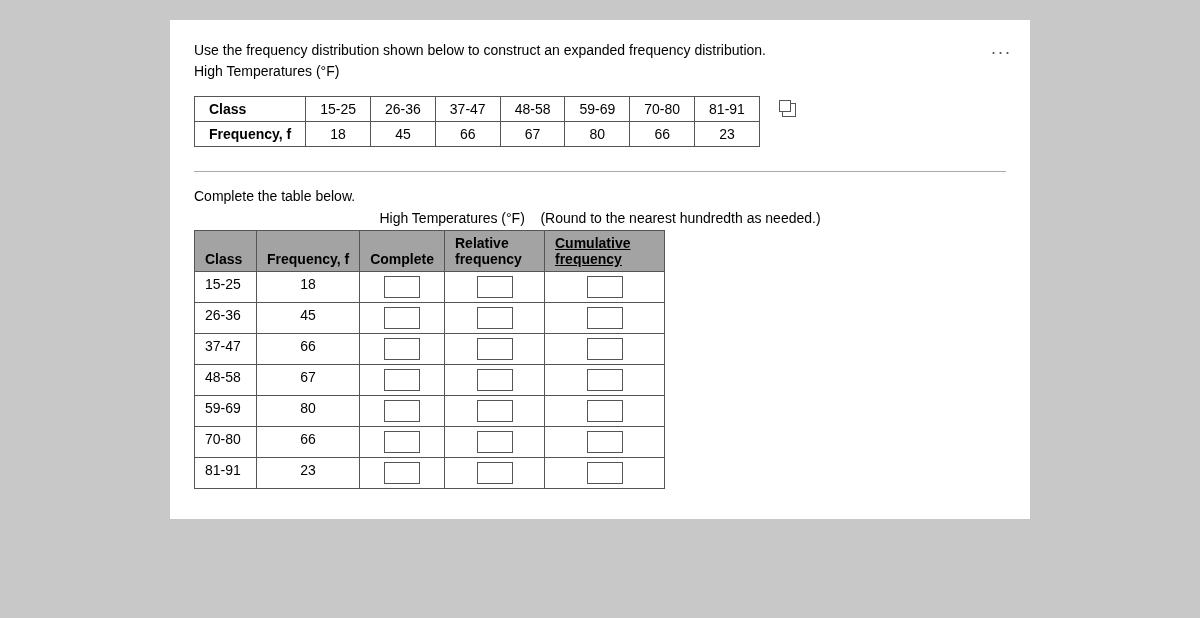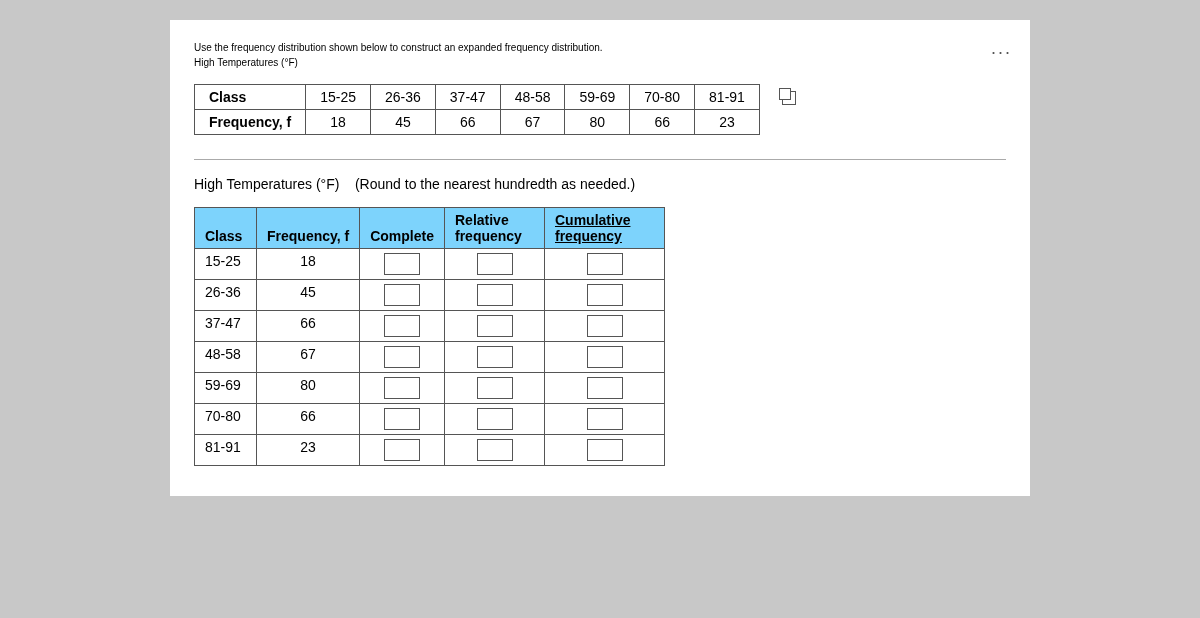--- a/index.html
+++ b/index.html
@@ -16,21 +16,21 @@
     }
 
     .page-container {
       background: #ffffff;
       width: 860px;
       padding: 20px 24px 30px 24px;
       position: relative;
     }
 
     .instructions {
-      font-size: 10px;
+      font-size: 14px;
       line-height: 1.5;
       margin-bottom: 14px;
     }
 
     
     .top-table {
       border-collapse: collapse;
       margin-bottom: 24px;
       font-size: 14px;
     }
@@ -92,40 +92,41 @@
       margin: 10px 0 16px 0;
     }
 
     .complete-label {
       font-size: 14px;
       margin-bottom: 6px;
     }
 
     .subtitle {
       font-size: 14px;
-      margin-bottom: 15px;
+      margin-bottom: 4px;
+      text-align: center;
     }
 
     
     .expanded-table {
       border-collapse: collapse;
       font-size: 14px;
     }
 
     .expanded-table td,
     .expanded-table th {
       border: 1px solid #555;
       padding: 4px 10px;
       text-align: left;
       vertical-align: top;
     }
 
     .expanded-table th {
       font-weight: bold;
-      background: #7dd3fc;
+      background: #a3a3a3;
       vertical-align: bottom;
     }
 
     .expanded-table td.center {
       text-align: center;
     }
 
     
     .input-box {
       display: inline-block;
@@ -178,20 +179,21 @@
         <td>80</td>
         <td>66</td>
         <td>23</td>
         <td style="border:none;"></td>
       </tr>
     </tbody>
   </table>
 
   <hr class="divider">
 
+  <div class="complete-label">Complete the table below.</div>
 
   <div class="subtitle">
     <span>High Temperatures (°F)</span>
     &nbsp;&nbsp;
     <span>(Round to the nearest hundredth as needed.)</span>
   </div>
 
   <table class="expanded-table">
     <thead>
       <tr>

